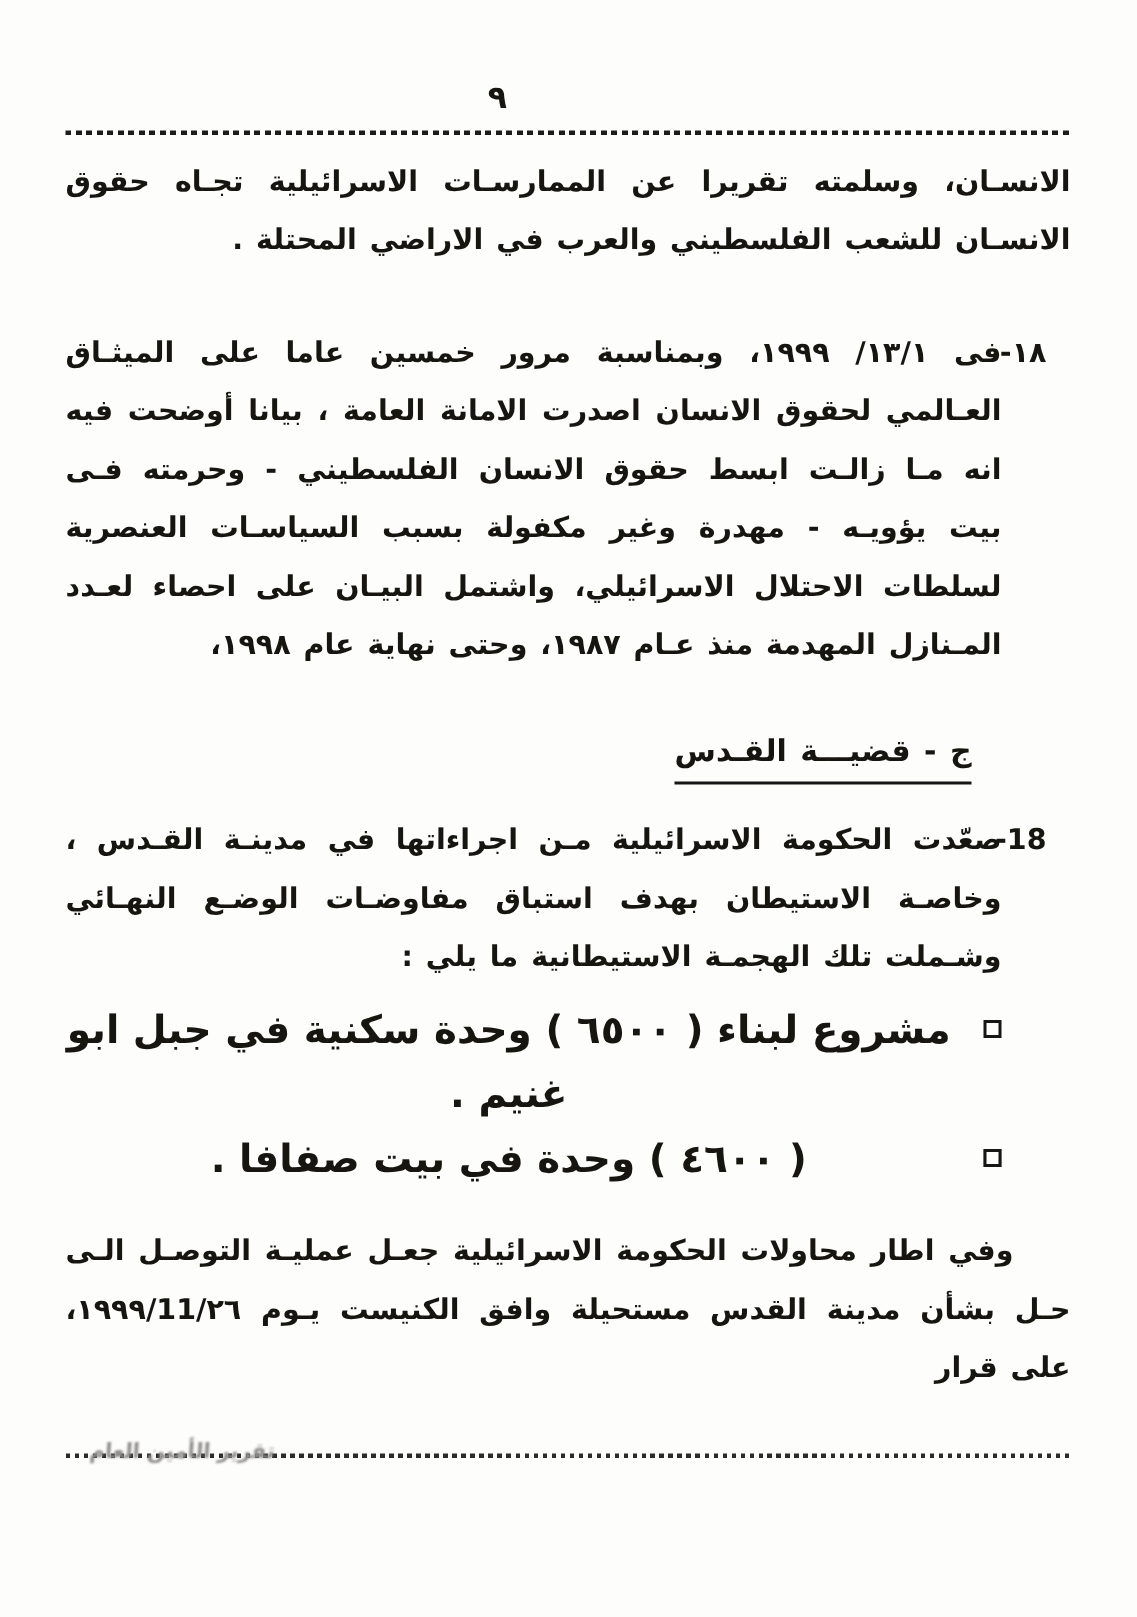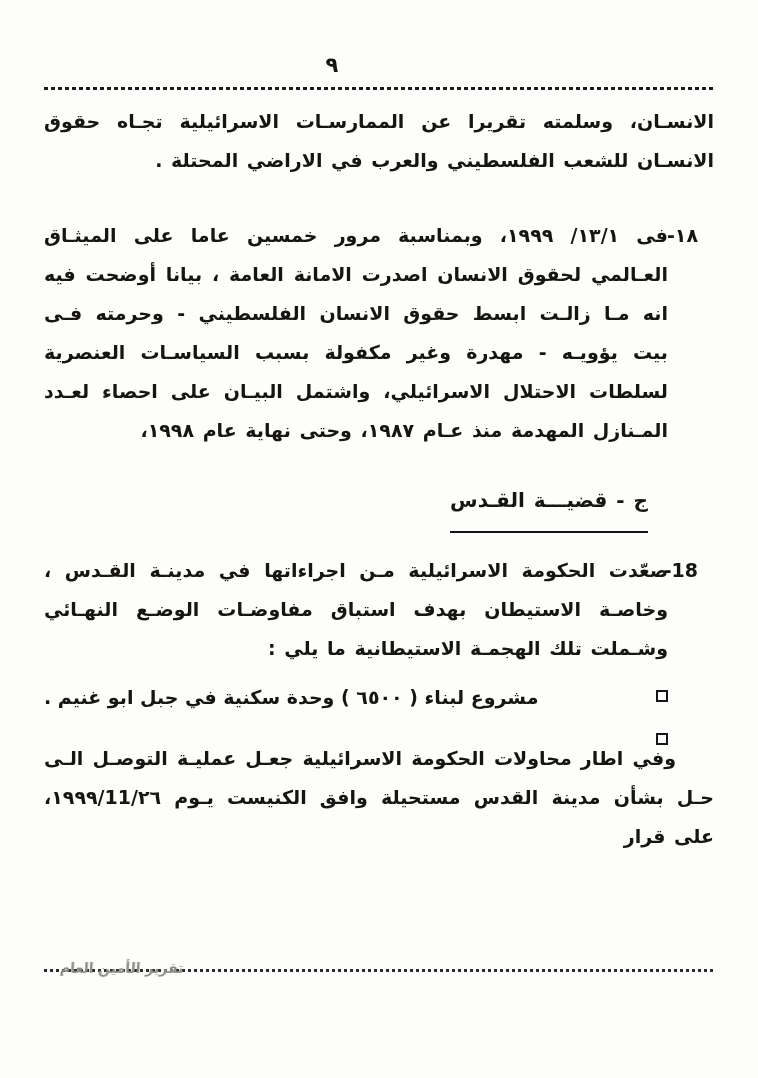--- a/index.html
+++ b/index.html
@@ -57,39 +57,39 @@
   }
 
   .item-18 { margin-top:36px; }
 
   .heading-row { margin-top:34px; padding-right:66px; line-height:32px; }
   .section-heading {
     display:inline-block;
     font-size:20px;
     font-weight:800;
     border-bottom:2.5px solid #161616;
-    padding-bottom:15px;
+    padding-bottom:5px;
     word-spacing:2px;
     margin-left:44px;
   }
 
   .item-19 { margin-top:18px; }
 
   .bullets {
     list-style:none;
     margin-top:8px;
     padding-right:46px;
   }
   .bullet-row {
     position:relative;
     padding-right:33px;
-    font-size:19px;
+    font-size:26px;
     line-height:43px;
     font-weight:700;
-    text-align:left;
+    text-align:center;
   }
   .square-icon {
     position:absolute;
     right:0;
     top:14px;
     width:12px;
     height:12px;
     border:2.5px solid #161616;
     background:#fdfdfc;
   }
@@ -152,20 +152,24 @@
     </div>
 
     <ul class="bullets">
       <li class="bullet-row">
         <span class="square-icon"></span>
         <span class="bullet-text">مشروع لبناء ( ٦٥٠٠ ) وحدة سكنية في جبل ابو غنيم .</span>
       </li>
       <li class="bullet-row">
         <span class="square-icon"></span>
       </li>
+      <li class="bullet-row">
+        <span class="square-icon"></span>
+        <span class="bullet-text">( ٤٦٠٠ ) وحدة في بيت صفافا .</span>
+      </li>
     </ul>
 
     <p class="para closing">وفي اطار محاولات الحكومة الاسرائيلية جعـل عمليـة التوصـل الـى حـل بشأن مدينة القدس مستحيلة وافق الكنيست يـوم ١٩٩٩/11/٢٦، على قرار</p>
 
   </main>
 
   <footer class="page-footer">
     <div class="footer-stamp">تقرير الأمين العام</div>
     <div class="rule rule-bottom"></div>
   </footer>

